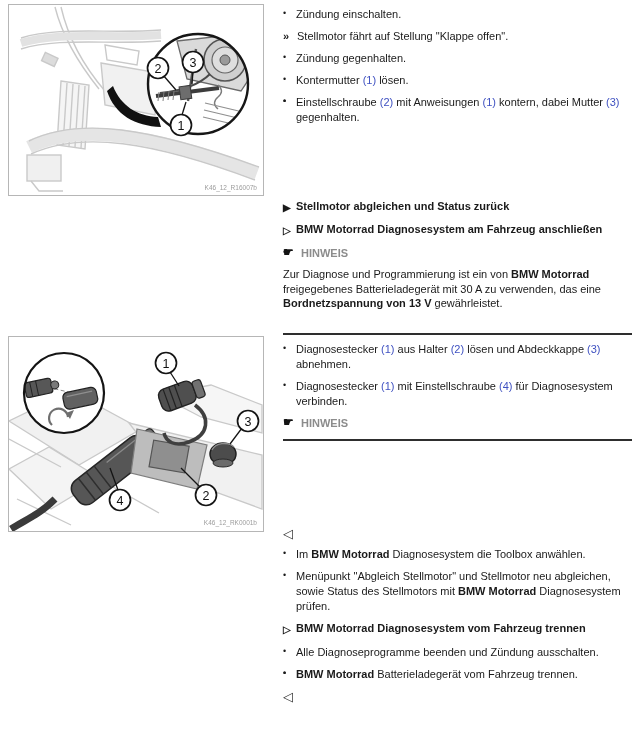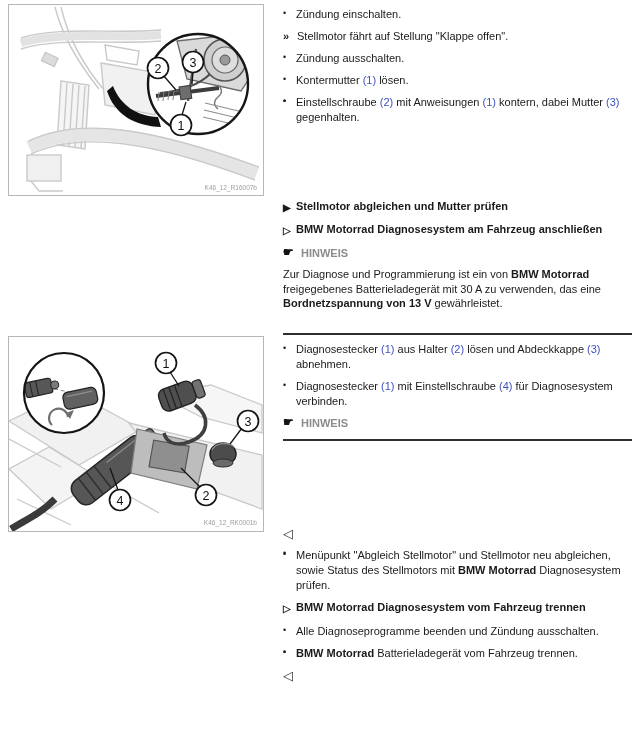--- a/index.html
+++ b/index.html
@@ -190,40 +190,40 @@
         <text class="callout-num" x="111" y="167.5" text-anchor="middle">4</text>
       </g>
 
       <text class="fig-caption" x="248" y="188" text-anchor="end">K46_12_RK0001b</text>
     </svg>
   </figure>
 
   <div class="col" id="block1">
       <div class="item bullet"><span class="marker">•</span><span><span>Zündung einschalten.</span></span></div>
       <div class="item result"><span class="marker">»</span><span><span>Stellmotor fährt auf Stellung "Klappe offen".</span></span></div>
-      <div class="item bullet"><span class="marker">•</span><span><span>Zündung ausschalten.</span></span></div>
+      <div class="item bullet"><span class="marker">•</span><span><span>Zündung gegenhalten.</span></span></div>
       <div class="item bullet"><span class="marker">•</span><span><span>Kontermutter </span><span class="link">(1)</span><span> lösen.</span></span></div>
       <div class="item bullet"><span class="marker">•</span></div>
       <div class="item bullet"><span class="marker">•</span><span><span>Einstellschraube </span><span class="link">(2)</span><span> mit Anweisungen </span><span class="link">(1)</span><span> kontern, dabei Mutter </span><span class="link">(3)</span><span> gegenhalten.</span></span></div>
     </div>
   <div class="col" id="block2">
-      <div class="item heading-filled"><span class="marker">▶</span><span><span class="b">Stellmotor abgleichen und Mutter prüfen</span></span></div>
+      <div class="item heading-filled"><span class="marker">▶</span><span><span class="b">Stellmotor abgleichen und Status zurück</span></span></div>
       <div class="item heading-outline"><span class="marker">▷</span><span><span class="b">BMW Motorrad Diagnosesystem am Fahrzeug anschließen</span></span></div>
       <div class="item bullet"><span class="marker">•</span></div>
       <div class="item note-label"><span class="marker">☛</span><span><span>HINWEIS</span></span></div>
       <div class="item note-text"><span><span>Zur Diagnose und Programmierung ist ein von </span><span class="b">BMW Motorrad</span><span> freigegebenes Batterieladegerät mit 30 A zu verwenden, das eine </span><span class="b">Bordnetzspannung von 13 V</span><span> gewährleistet.</span></span></div>
     </div>
   <div class="col" id="block3">
       <div class="item bullet"><span class="marker">•</span><span><span>Diagnosestecker </span><span class="link">(1)</span><span> aus Halter </span><span class="link">(2)</span><span> lösen und Abdeckkappe </span><span class="link">(3)</span><span> abnehmen.</span></span></div>
       <div class="item bullet"><span class="marker">•</span><span><span>Diagnosestecker </span><span class="link">(1)</span><span> mit Einstellschraube </span><span class="link">(4)</span><span> für Diagnosesystem verbinden.</span></span></div>
       <div class="item note-label"><span class="marker">☛</span><span><span>HINWEIS</span></span></div>
     </div>
   <div class="col" id="block4">
       <div class="item nav-outline"><span class="marker">◁</span><span></span></div>
-      <div class="item bullet"><span class="marker">•</span></div>
+      <div class="item bullet"><span class="marker">•</span><span><span>Im </span><span class="b">BMW Motorrad</span><span> Diagnosesystem die Toolbox anwählen.</span></span></div>
       <div class="item bullet"><span class="marker">•</span><span><span>Menüpunkt "Abgleich Stellmotor" und Stellmotor neu abgleichen, sowie Status des Stellmotors mit </span><span class="b">BMW Motorrad</span><span> Diagnosesystem prüfen.</span></span></div>
       <div class="item heading-outline"><span class="marker">▷</span><span><span class="b">BMW Motorrad Diagnosesystem vom Fahrzeug trennen</span></span></div>
       <div class="item bullet"><span class="marker">•</span><span><span>Alle Diagnoseprogramme beenden und Zündung ausschalten.</span></span></div>
       <div class="item bullet"><span class="marker">•</span></div>
       <div class="item bullet"><span class="marker">•</span><span><span class="b">BMW Motorrad</span><span> Batterieladegerät vom Fahrzeug trennen.</span></span></div>
       <div class="item nav-outline"><span class="marker">◁</span><span></span></div>
     </div>
 
 </div>
 

